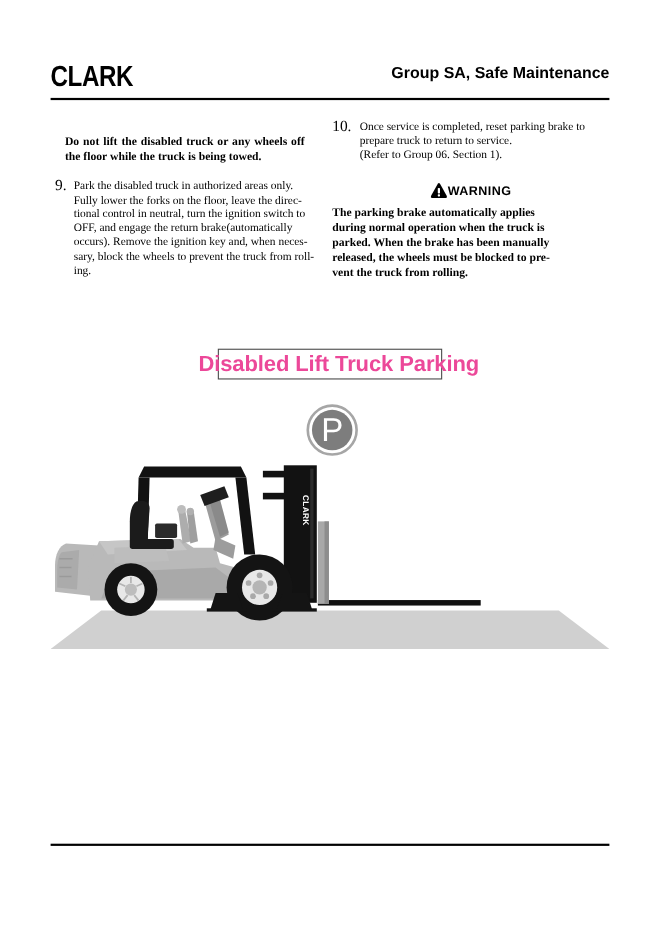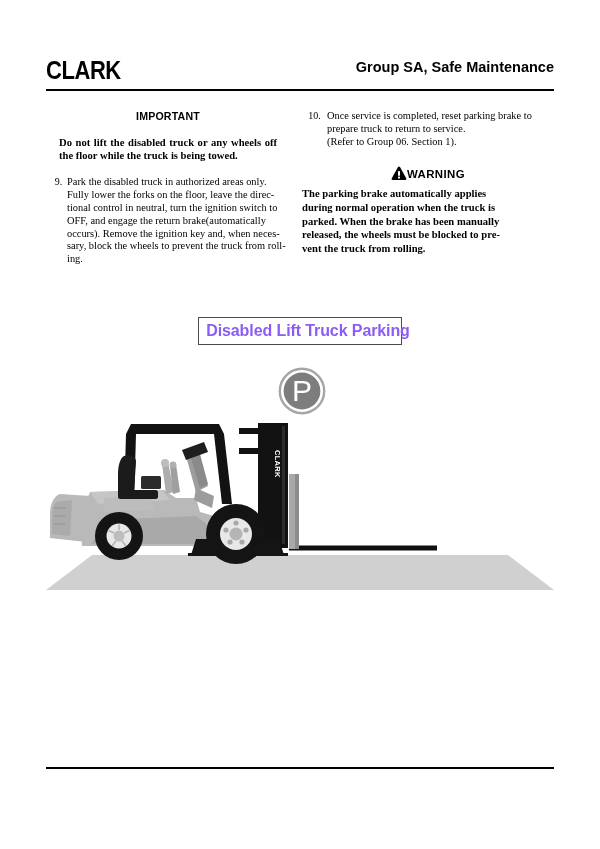--- a/index.html
+++ b/index.html
@@ -91,24 +91,24 @@
   }
 
   
   .numitem {
     display: flex;
     margin-top: 14px;
   }
   .numitem .num {
     width: 21px;
     flex: 0 0 21px;
-    text-align: center;
+    text-align: left;
     padding-left: 4px;
     box-sizing: border-box;
-    font-size: 10px;
+    font-size: 14px;
     line-height: 12.8px;
   }
   .numitem .body {
     flex: 1 1 auto;
     text-align: justify;
     text-justify: inter-word;
     font-size: 10.4px;
     line-height: 12.8px;
     hyphens: manual;
   }
@@ -158,23 +158,23 @@
     border: 1.6px solid #4a4a4a;
     background: #fff;
     box-sizing: border-box;
     display: flex;
     align-items: center;
     justify-content: center;
   }
   .fig-caption-box span {
     font-family: "Liberation Sans", sans-serif;
     font-weight: 700;
-    font-size: 16px;
+    font-size: 20px;
     letter-spacing: -0.1px;
-    color: #8b5cf6;
+    color: #ec4899;
     white-space: nowrap;
     margin-left: 16px;
   }
   .p-symbol {
     position: absolute;
     left: 232px;
     top: 55px;
     width: 48px;
     height: 48px;
   }
@@ -214,21 +214,20 @@
 <div class="page">
 
   <div class="header">
     <div class="clark-logo">CLARK</div>
     <div class="header-title">Group SA, Safe Maintenance</div>
   </div>
   <div class="header-rule"></div>
 
   <div class="col col-left">
 
-    <div class="center-head">IMPORTANT</div>
 
     <div class="bold-block">Do not lift the disabled truck or any wheels off the floor while the truck is being towed.</div>
 
     <div class="numitem">
       <div class="num">9.</div>
       <div class="body">
         <div>Park the disabled truck in authorized areas only.</div>
         <div>Fully lower the forks on the floor, leave the direc-</div>
         <div>tional control in neutral, turn the ignition switch to</div>
         <div>OFF, and engage the return brake(automatically</div>

